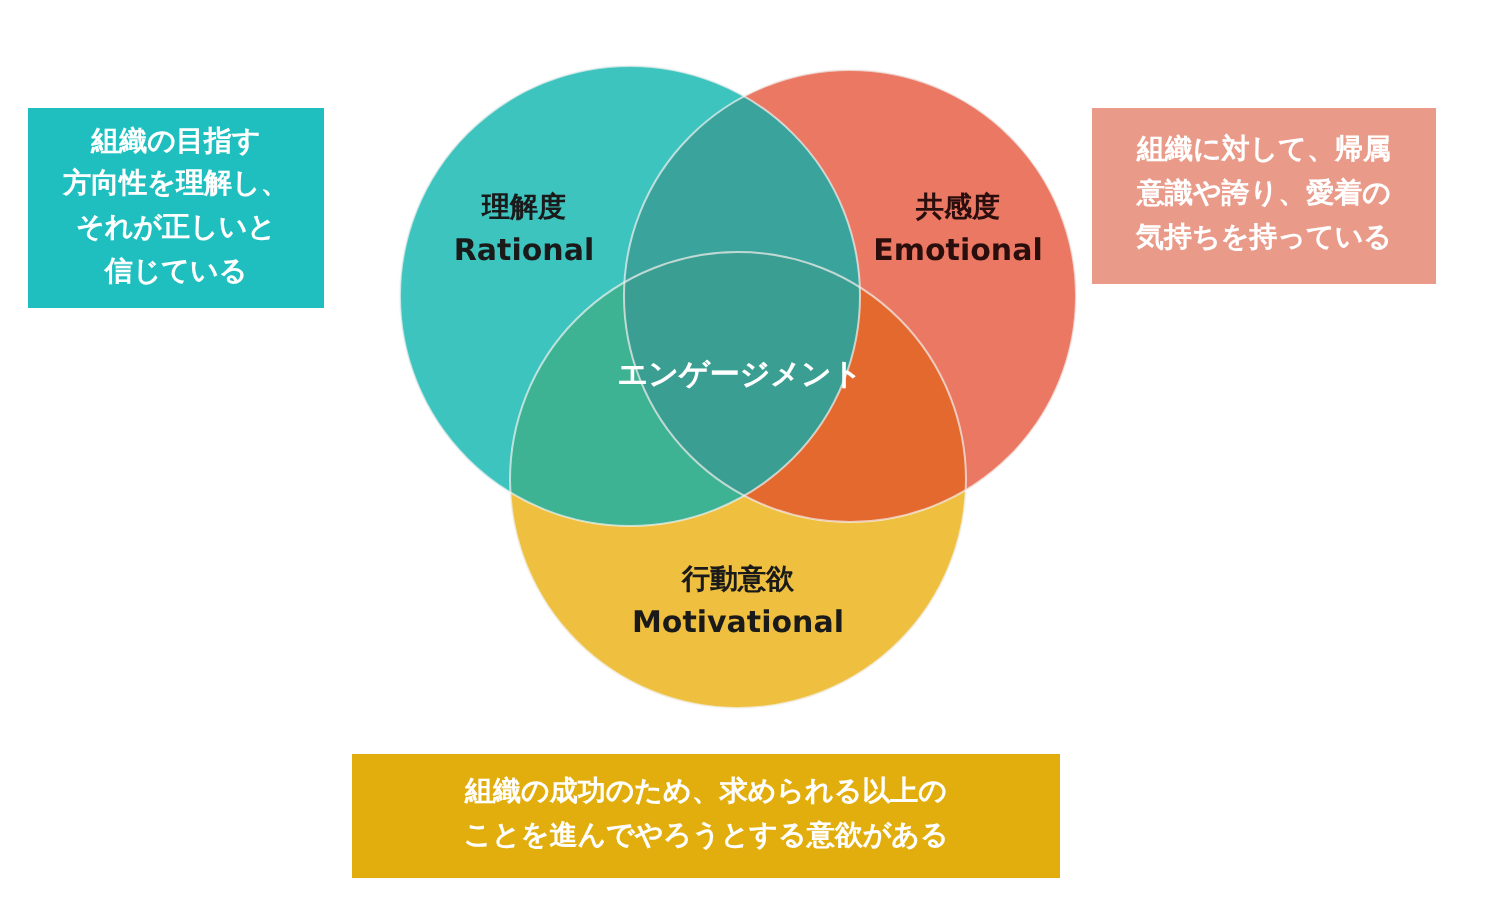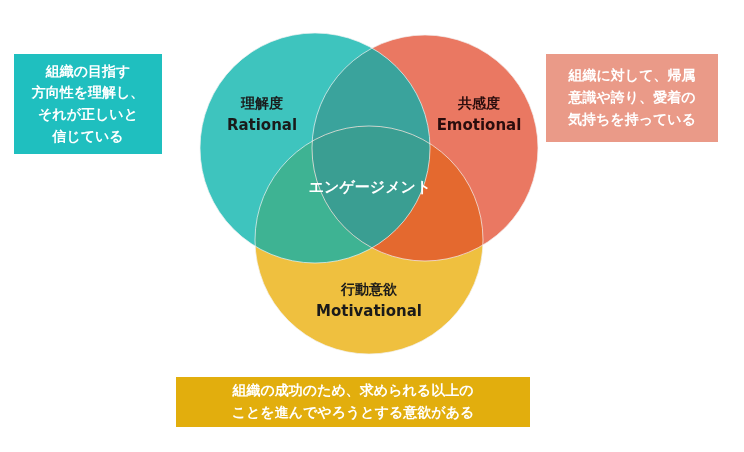--- a/index.html
+++ b/index.html
@@ -1,21 +1,21 @@
 <!DOCTYPE html>
 <html><head>
 <meta charset="utf-8">
 <style>
   html,body{margin:0;padding:0;background:#ffffff;}
   body{width:744px;height:452px;position:relative;overflow:hidden;font-family:"DejaVu Sans","Liberation Sans",sans-serif;}
   .box{position:absolute;color:#ffffff;font-weight:bold;text-align:center;display:flex;align-items:center;justify-content:center;box-sizing:border-box;}
   .box span{display:block;white-space:pre-line;line-height:1.55;}
   #box-rational{left:14px;top:54px;width:148px;height:100px;font-size:14px;}
   #box-emotional{left:546px;top:54px;width:172px;height:88px;font-size:14px;}
-  #box-motivational{left:176px;top:377px;width:354px;height:50px;font-size:14px;}
+  #box-motivational{left:176px;top:377px;width:354px;height:62px;font-size:14px;}
   svg{position:absolute;left:0;top:0;}
   .lbl{font-weight:bold;text-anchor:middle;}
 </style>
 </head>
 <body>
 
 <svg width="744" height="452" viewBox="0 0 744 452">
   <defs>
     <clipPath id="cR">
         <circle cx="315" cy="148" r="115"></circle>

